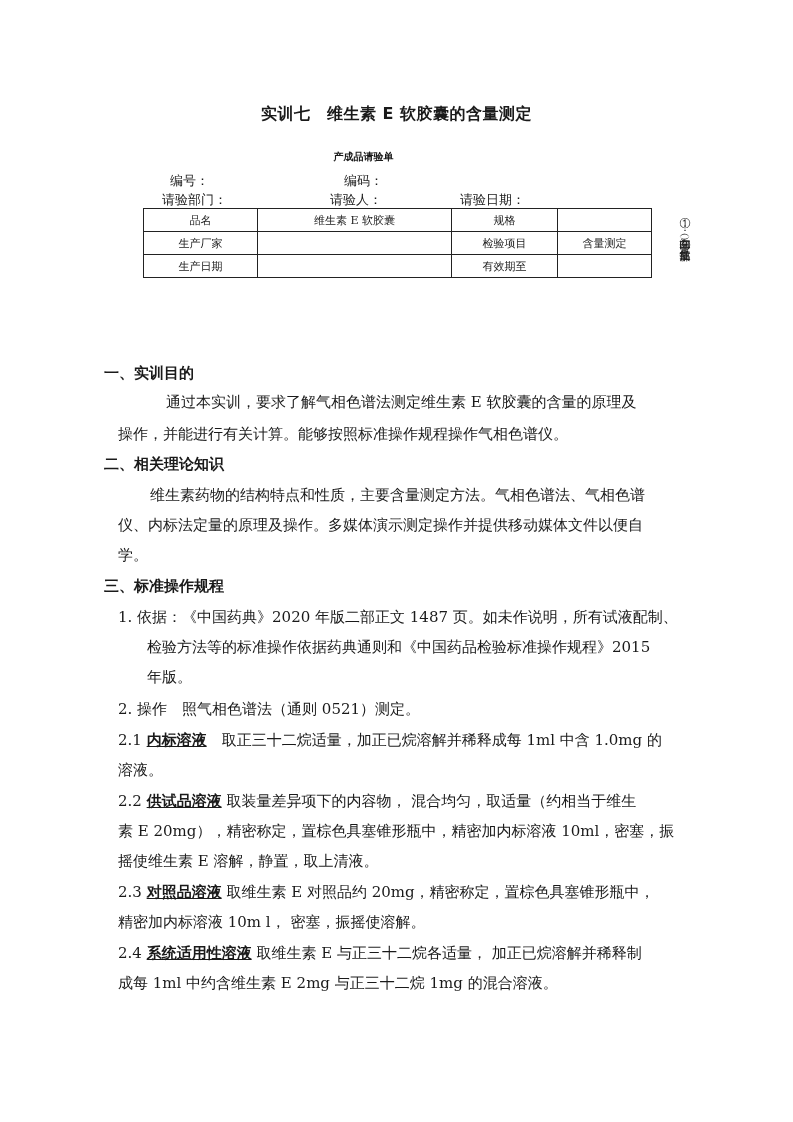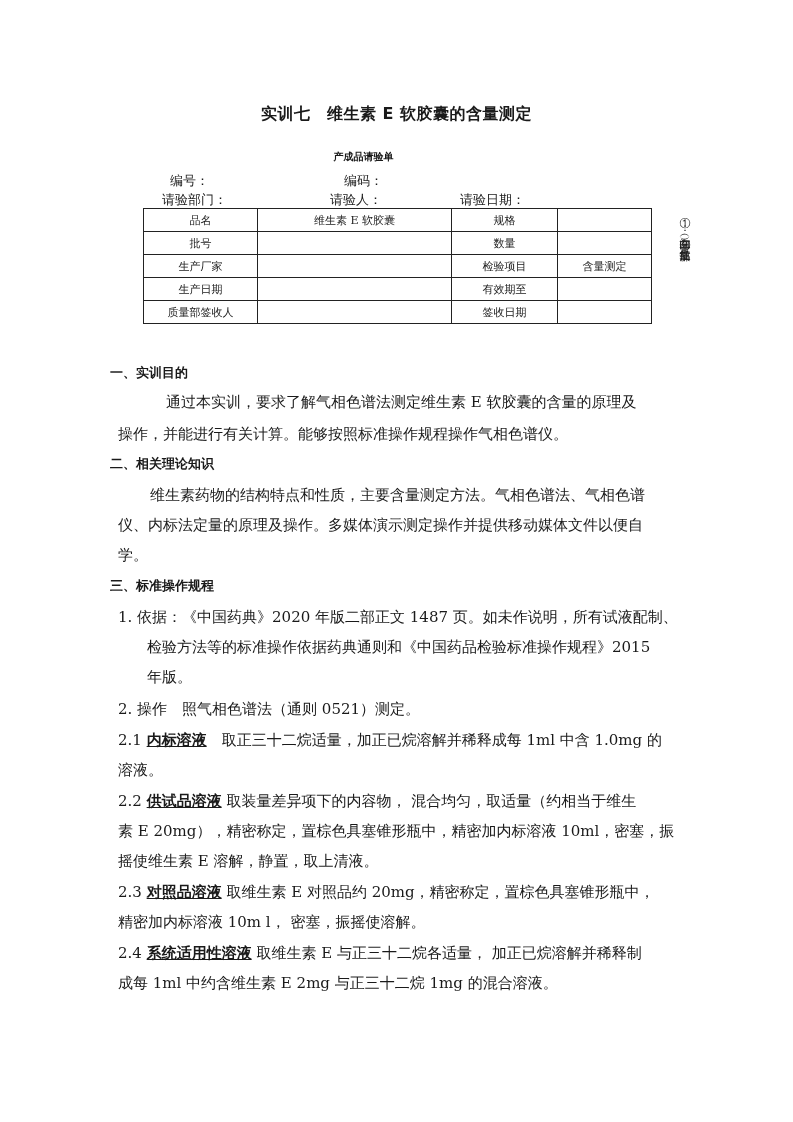--- a/index.html
+++ b/index.html
@@ -6,21 +6,21 @@
   body { width:793px; height:1122px; position:relative; overflow:hidden;
          font-family:"DejaVu Serif","Liberation Serif",serif; color:#1a1a1a; }
   .abs { position:absolute; white-space:nowrap; }
   .title { left:0; width:793px; top:104px; text-align:center; font-size:16px; font-weight:bold; font-family:"DejaVu Sans","Liberation Sans",sans-serif; letter-spacing:0.5px; }
   .subtitle { left:0; width:727px; top:150px; text-align:center; font-size:10px; font-weight:bold; font-family:"DejaVu Sans","Liberation Sans",sans-serif; }
   .meta { font-size:13px; }
   table.form { position:absolute; left:143px; top:208px; border-collapse:collapse; font-size:11px; }
   table.form td { border:1px solid #222; height:22px; padding:0; text-align:center; vertical-align:middle; }
   .c1 { width:113px; } .c2 { width:193px; } .c3 { width:105px; } .c4 { width:93px; }
   .sidenote { position:absolute; left:676px; top:208px; width:14px; font-size:11px; line-height:12.5px; writing-mode:vertical-rl; text-orientation:upright; letter-spacing:0px; }
-  .h { font-size:13px; font-weight:bold; font-family:"DejaVu Sans","Liberation Sans",sans-serif; left:110px; }
+  .h { font-size:15px; font-weight:bold; font-family:"DejaVu Sans","Liberation Sans",sans-serif; left:104px; }
   .p { font-size:15px; left:118px; }
   .ind { left:147px; }
   .b { font-weight:bold; font-family:"DejaVu Sans","Liberation Sans",sans-serif;text-decoration:underline; }
 </style>
 </head>
 <body>
 
 <div class="abs title">实训七　维生素 E  软胶囊的含量测定</div>
 <div class="abs subtitle">产成品请验单</div>
 
@@ -32,41 +32,29 @@
 
 <table class="form">
   <tbody>
       <tr>
     <td class="c1">品名</td>
     <td class="c2">维生素 E 软胶囊</td>
     <td class="c3">规格</td>
     <td class="c4"></td>
   </tr>
   <tr>
-    <td>批号</td>
-    <td></td>
-    <td>数量</td>
-    <td></td>
-  </tr>
-  <tr>
     <td>生产厂家</td>
     <td></td>
     <td>检验项目</td>
     <td>含量测定</td>
   </tr>
   <tr>
     <td>生产日期</td>
     <td></td>
     <td>有效期至</td>
-    <td></td>
-  </tr>
-  <tr>
-    <td>质量部签收人</td>
-    <td></td>
-    <td>签收日期</td>
     <td></td>
   </tr>
 </tbody>
   </table>
 
 <div class="sidenote">①：车间（白）②质量部（红）</div>
 
 <div class="abs h" style="top:364px;">一、实训目的</div>
 <div class="abs p" style="left:166px;top:393px;">通过本实训，要求了解气相色谱法测定维生素  E  软胶囊的含量的原理及</div>
 <div class="abs p" style="top:425px;">操作，并能进行有关计算。能够按照标准操作规程操作气相色谱仪。</div>

